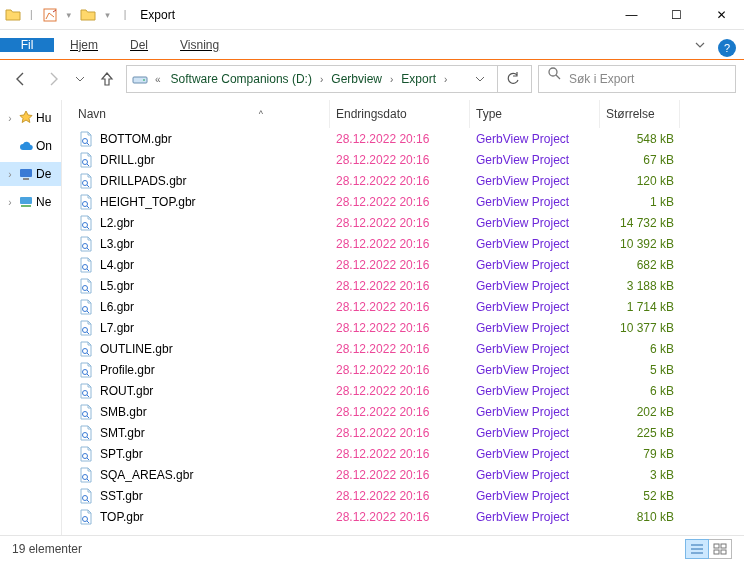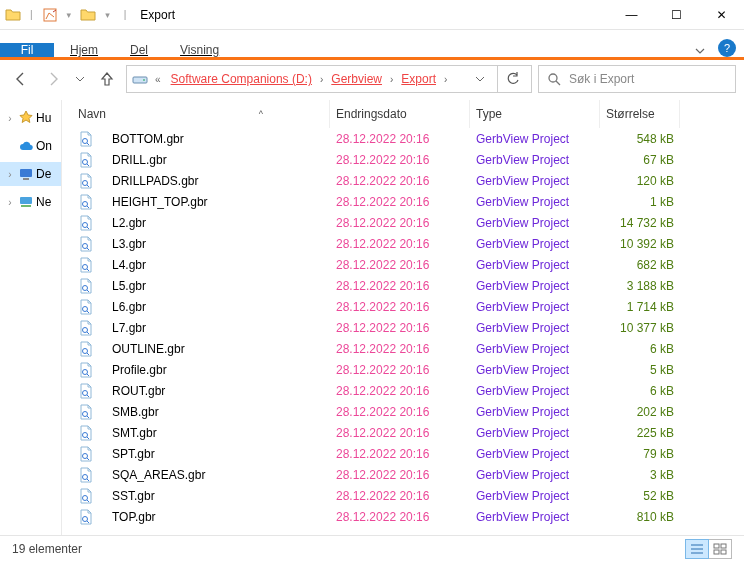--- a/index.html
+++ b/index.html
@@ -8,38 +8,38 @@
   
   .titlebar { height: 30px; display: flex; align-items: center; background: #fff; border-bottom: 1px solid #e5e5e5; }
   .titlebar .qat { display: flex; align-items: center; gap: 2px; padding: 0 4px; }
   .titlebar .qat .folder-icon { width: 18px; height: 18px; display: inline-flex; align-items: center; justify-content: center; }
   .titlebar .grip { color: #999; padding: 0 6px; font-size: 10px; }
   .titlebar .title { padding-left: 4px; color: #000; }
   .titlebar .spacer { flex: 1; }
   .winbtn { width: 45px; height: 30px; display: inline-flex; align-items: center; justify-content: center; color: #000; }
 
   
-  .ribbon { height: 30px; display: flex; align-items: flex-end; background: #fff; border-bottom: 3px solid #f97316; }
+  .ribbon { height: 30px; display: flex; align-items: center; background: #fff; border-bottom: 1px solid #f97316; }
   .ribbon .file-tab { background: #1979ca; color: #fff; width: 54px; display: flex; align-items: center; justify-content: center; }
   .ribbon .tab { padding: 0 16px; display: flex; align-items: center; color: #444; }
   .ribbon .rspacer { flex: 1; }
   .ribbon .expand { padding: 0 8px; display: flex; align-items: center; color: #666; }
   .ribbon .help { width: 18px; height: 18px; border-radius: 50%; background: #1979ca; color: #fff; display: inline-flex; align-items: center; justify-content: center; margin: 6px 8px 0 4px; font-size: 11px; }
 
   
   .addrrow { height: 40px; display: flex; align-items: center; padding: 4px 8px 6px 8px; gap: 6px; }
   .navbtn { width: 26px; height: 26px; display: inline-flex; align-items: center; justify-content: center; color: #777; }
   .navbtn.disabled { color: #bbb; }
   .addrbox { flex: 1; height: 28px; border: 1px solid #ccc; display: flex; align-items: center; padding: 0 4px; gap: 2px; }
   .addrbox .chev { color: #666; padding: 0 4px; font-size: 10px; }
-  .addrbox .crumb { padding: 0 4px; color: #ef4444; white-space: nowrap; text-decoration: underline; }
+  .addrbox .crumb { padding: 0 4px; color: #14532d; white-space: nowrap; }
   .addrbox .ico { width: 18px; display: inline-flex; align-items: center; justify-content: center; }
   .addrbox .dd { margin-left: auto; padding: 0 10px; color: #666; font-size: 10px; }
   .addrbox .refresh { border-left: 1px solid #ccc; width: 30px; height: 100%; display: inline-flex; align-items: center; justify-content: center; color: #555; }
-  .searchbox { width: 198px; height: 28px; border: 1px solid #ccc; display: flex; align-items: center; padding: 0 8px; gap: 8px; color: #777; }
+  .searchbox { width: 198px; height: 28px; border: 1px solid #ccc; display: flex; padding: 0 8px; gap: 8px; color: #777; }
   .searchbox input { border: none; outline: none; flex: 1; font-size: 12px; color: #000; background: transparent; }
   .searchbox input::placeholder { color: #888; }
 
   
   .body { flex: 1; display: flex; min-height: 0; }
   .navpane { width: 62px; border-right: 1px solid #eaeaea; padding-top: 6px; overflow: hidden; }
   .navitem { display: flex; align-items: center; height: 24px; padding-left: 4px; gap: 2px; white-space: nowrap; }
   .navitem .caret { width: 12px; color: #888; font-size: 10px; display: inline-flex; justify-content: center; }
   .navitem.sel { background: #cce8ff; }
   .navitem .ni-icon { width: 16px; height: 16px; display: inline-flex; align-items: center; justify-content: center; }
@@ -48,21 +48,21 @@
   .colheaders { display: flex; height: 28px; align-items: center; padding-left: 10px; color: #3a3a3a; }
   .colheaders .col { border-right: 1px solid #eee; height: 100%; display: flex; align-items: center; padding: 0 6px; }
   .col-name { width: 258px; display: flex; justify-content: space-between; }
   .col-date { width: 140px; text-align: center; }
   .col-type { width: 130px; }
   .col-size { width: 80px; justify-content: flex-start; }
   .sort-ind { font-size: 9px; color: #555; padding-right: 60px; }
 
   .filerow { display: flex; height: 21px; align-items: center; padding-left: 10px; }
   .filerow .c { padding: 0 6px; overflow: hidden; text-overflow: ellipsis; white-space: nowrap; }
-  .filerow .c-name { width: 258px; display: flex; align-items: center; gap: 18px; }
+  .filerow .c-name { width: 258px; display: flex; align-items: center; gap: 6px; }
   .filerow .c-date { width: 140px; color: #ec4899; }
   .filerow .c-type { width: 130px; color: #6d28d9; }
   .filerow .c-size { width: 80px; text-align: right; color: #4d7c0f; }
   .file-icon { width: 16px; height: 16px; display: inline-flex; align-items: center; justify-content: center; flex-shrink: 0; }
 
   
   .statusbar { height: 26px; border-top: 1px solid #e5e5e5; display: flex; align-items: center; padding: 0 12px; color: #444; }
   .statusbar .sspacer { flex: 1; }
   .viewbtn { width: 24px; height: 20px; border: 1px solid #bbb; display: inline-flex; align-items: center; justify-content: center; margin-left: -1px; }
   .viewbtn.active { background: #cce8ff; border-color: #7ab8e8; z-index: 1; position: relative; }

